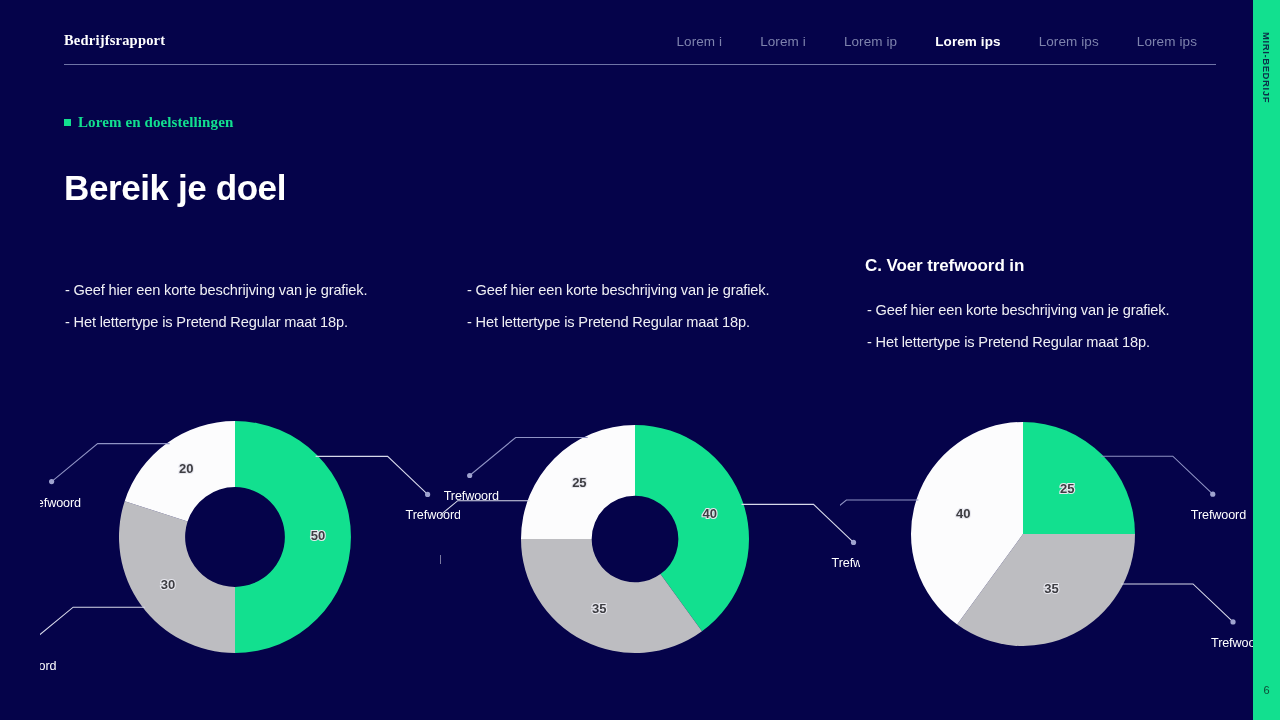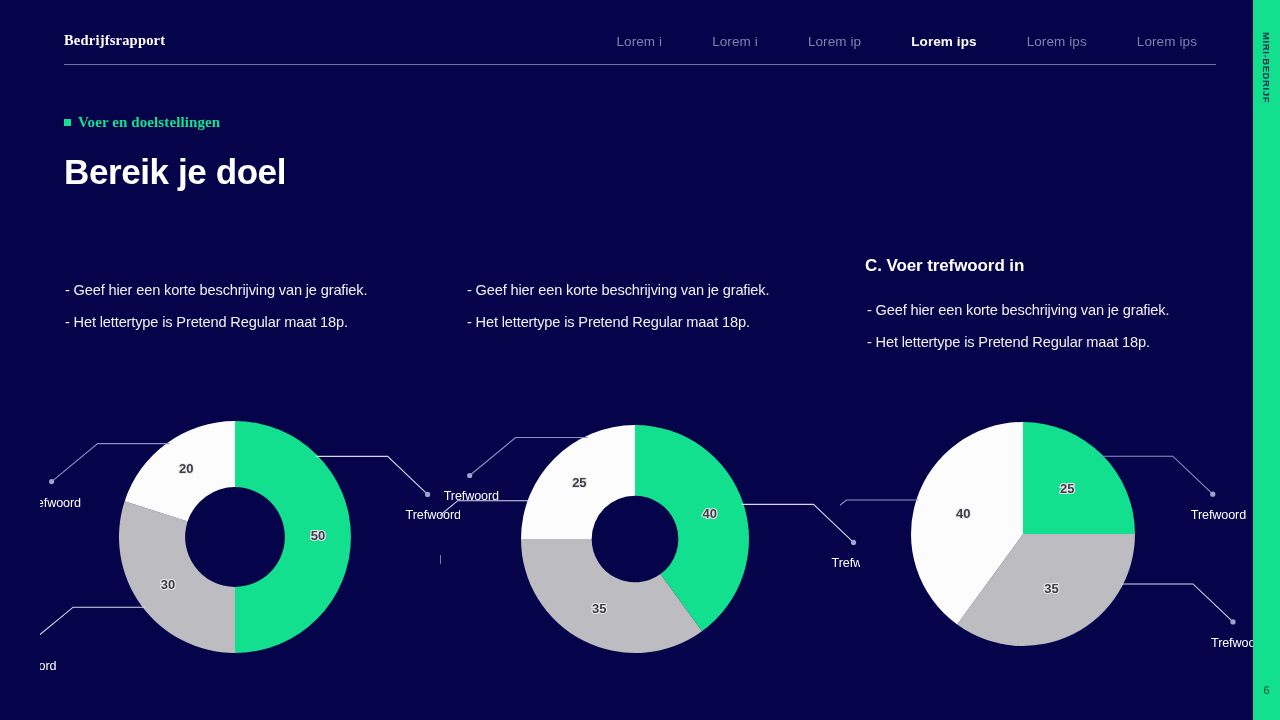--- a/index.html
+++ b/index.html
@@ -45,21 +45,21 @@
     height: 1px;
     background: #6f74a6;
   }
 
   #nav {
     position: absolute;
     right: 0;
     top: 5px;
     display: flex;
     align-items: flex-end;
-    gap: 12px;
+    gap: 0px;
   }
 
   .nav-item {
     font-size: 13.5px;
     color: #7e83ad;
     padding: 3px 19px;
     white-space: nowrap;
     cursor: pointer;
     letter-spacing: 0.1px;
   }
@@ -90,21 +90,21 @@
     font-family: "Liberation Serif", serif;
     font-weight: bold;
     font-size: 15px;
     color: #12e08f;
     letter-spacing: 0.1px;
   }
 
   #page-title {
     position: absolute;
     left: 64px;
-    top: 152px;
+    top: 168px;
     font-size: 35px;
     font-weight: bold;
     letter-spacing: -0.4px;
     color: #ffffff;
   }
 
   
   .column {
     position: absolute;
     top: 256px;
@@ -231,21 +231,21 @@
       <div class="nav-item">Lorem ip</div>
       <div class="nav-item active">Lorem ips</div>
       <div class="nav-item">Lorem ips</div>
       <div class="nav-item">Lorem ips</div>
     </div>
   <div id="header-divider"></div>
 </div>
 
 <div id="eyebrow">
   <span id="eyebrow-bullet"></span>
-  <span id="eyebrow-label">Voer en doelstellingen</span>
+  <span id="eyebrow-label">Lorem en doelstellingen</span>
 </div>
 
 <div id="page-title">Bereik je doel</div>
 
 <div class="column" id="col-a">
   <div class="col-desc">
     <div class="col-line">- Geef hier een korte beschrijving van je grafiek.</div>
     <div class="col-line">- Het lettertype is Pretend Regular maat 18p.</div>
   </div>
 </div>

